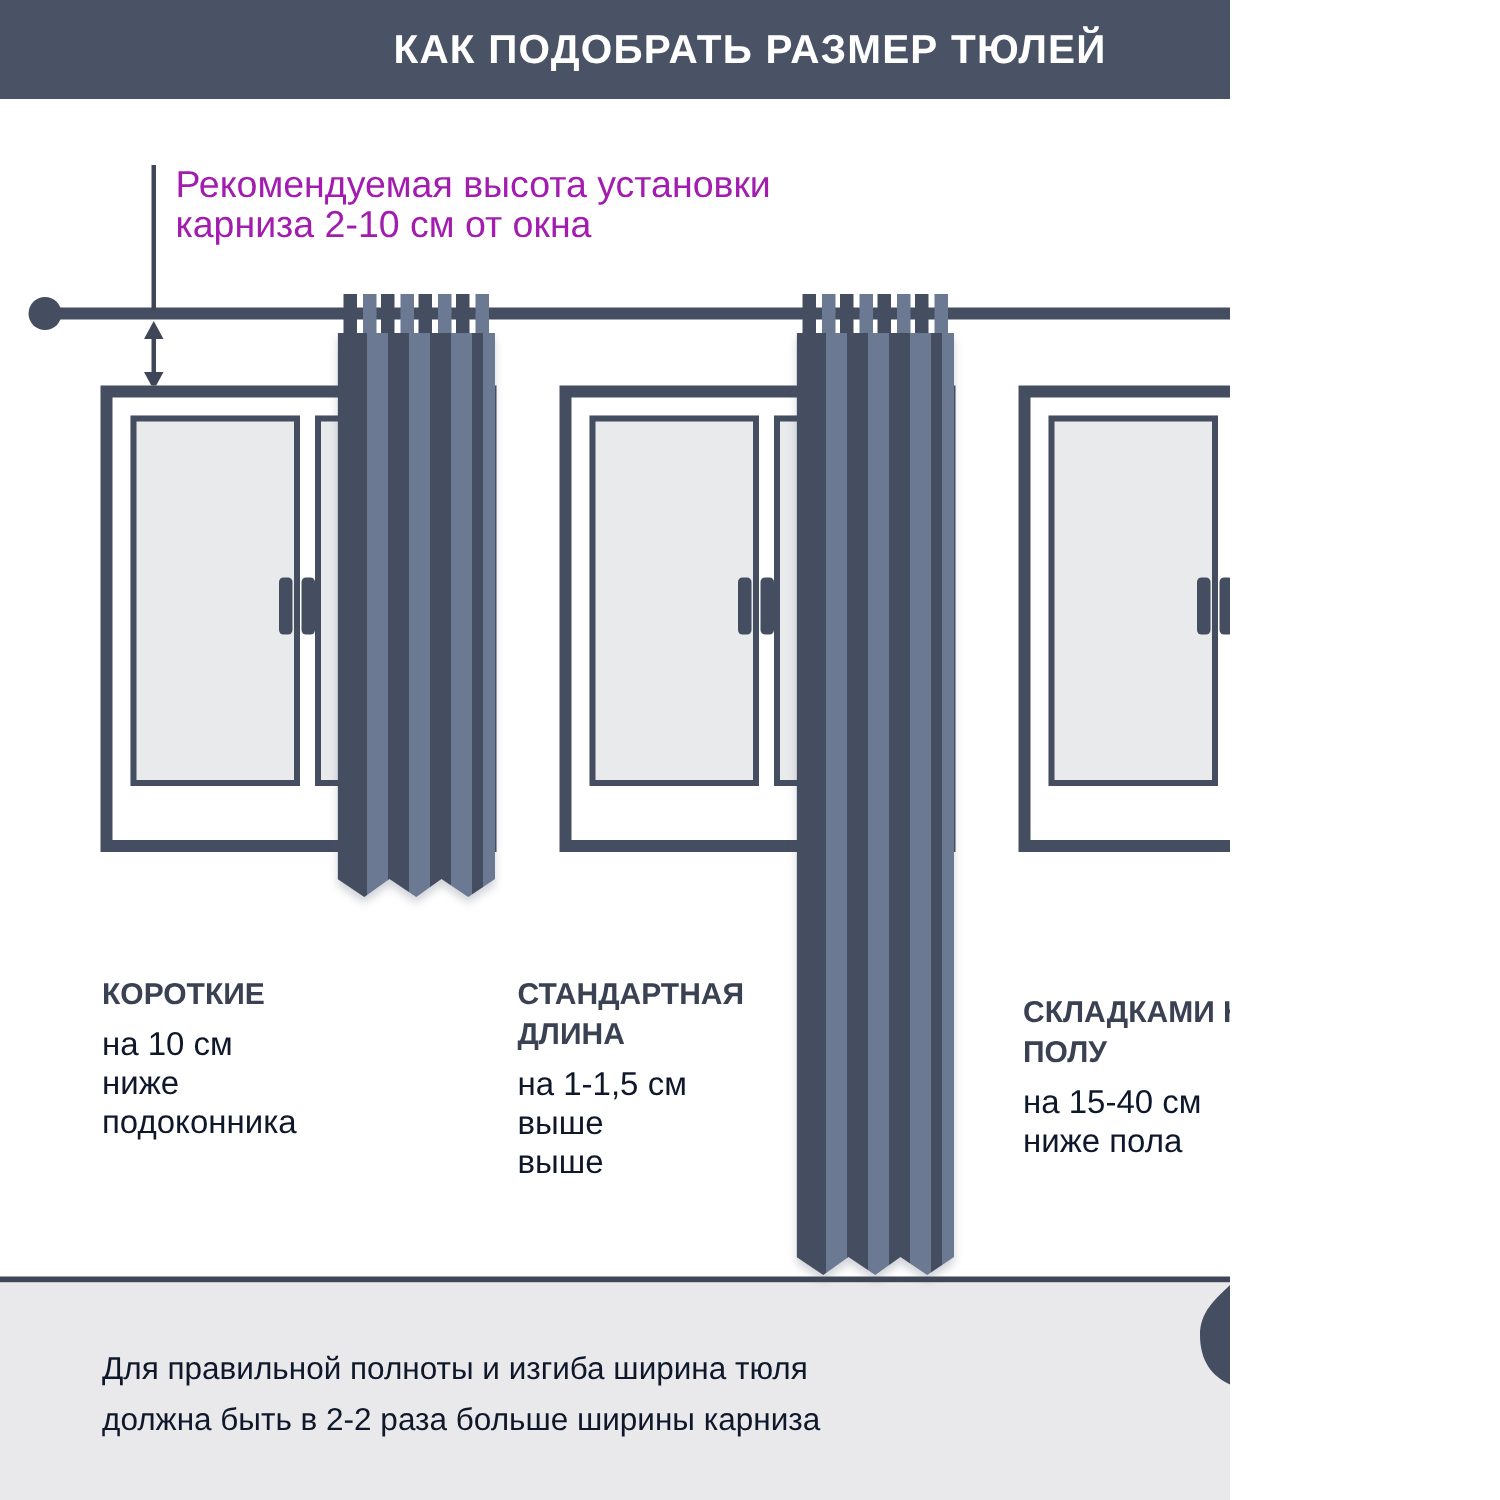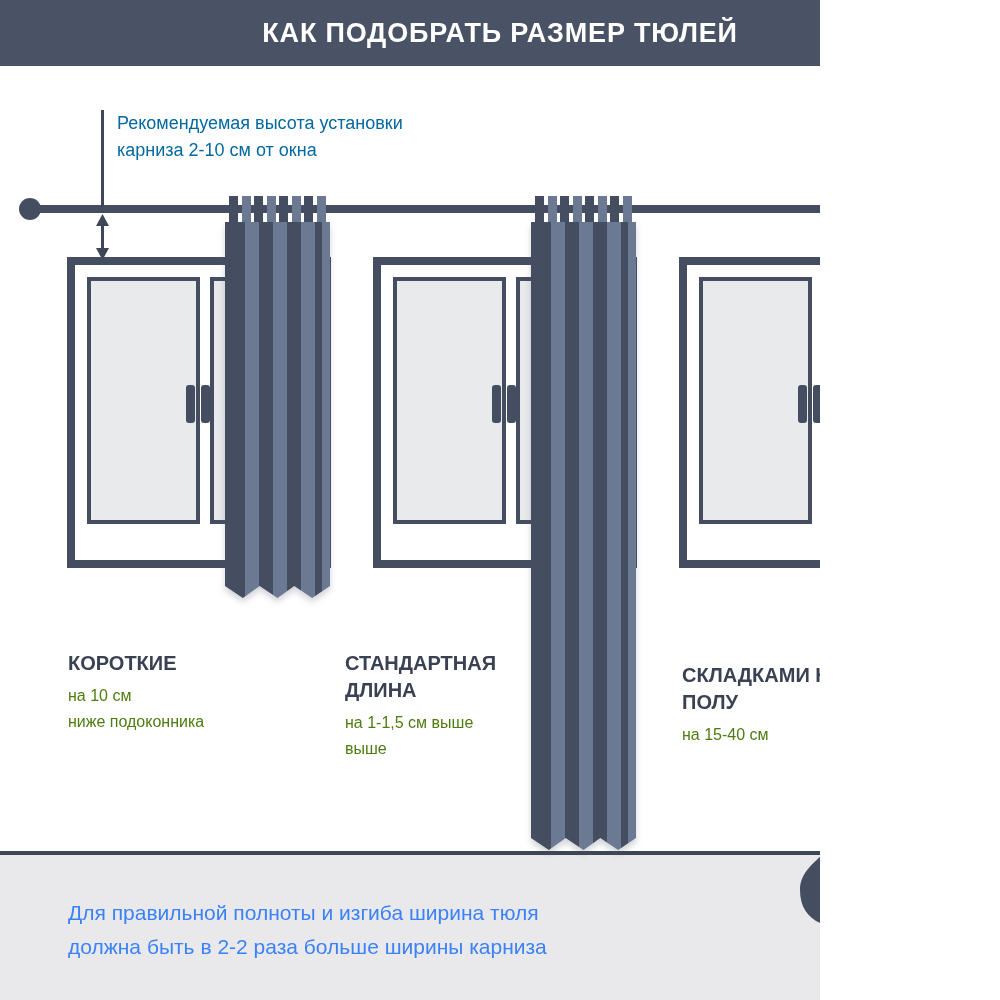--- a/index.html
+++ b/index.html
@@ -17,21 +17,21 @@
     color:#ffffff;font-size:27px;font-weight:600;letter-spacing:.8px;
   }
   
   .rod{position:absolute;left:30px;top:205px;width:940px;height:8px;background:#454e61;}
   .rod-ball{position:absolute;top:198px;width:22px;height:22px;border-radius:50%;background:#454e61;}
   .rod-ball.left{left:19px;}
   .rod-ball.right{left:958px;}
   
   .ann-line{position:absolute;left:101px;top:110px;width:3px;height:97px;background:#3f4657;}
   .ann-arrow{position:absolute;left:93px;top:214px;}
-  .ann-text{position:absolute;left:117px;top:110px;font-size:18px;line-height:27px;color:#0369a1;}
+  .ann-text{position:absolute;left:117px;top:110px;font-size:25px;line-height:27px;color:#a21caf;}
   
   .window{
     position:absolute;top:257px;width:264px;height:311px;background:#ffffff;
     border:8px solid #454e61;box-sizing:border-box;
   }
   .pane{position:absolute;top:12px;height:247px;background:#e8eaec;border:4px solid #454e61;box-sizing:border-box;}
   .pane.left{left:12px;width:113px;}
   .pane.right{left:135px;width:101px;}
   .handle{position:absolute;width:9px;height:38px;top:120px;background:#454e61;border-radius:3px;}
   .handle.on-right{left:111px;}
@@ -49,28 +49,28 @@
       #454e61 62px 76px,#6b7a92 76px 90px,#454e61 90px 97px,#6b7a92 97px 105px);
     clip-path:polygon(0 0,100% 0,100% calc(100% - 12px),83% 100%,66% calc(100% - 12px),
       50% 100%,33% calc(100% - 12px),17% 100%,0 calc(100% - 12px));
   }
   .body-1{height:376px;}
   .body-2{height:628px;}
   .curtain3-svg{position:absolute;left:791px;top:222px;}
   
   .size-label{position:absolute;top:650px;width:175px;}
   .size-label .hd{font-size:20px;font-weight:bold;line-height:27px;color:#3a4152;}
-  .size-label .ds{font-size:16px;line-height:26px;margin-top:6px;color:#4d7c0f;}
+  .size-label .ds{font-size:22px;line-height:26px;margin-top:6px;color:#0f172a;}
   .lbl-1{left:68px;}
   .lbl-2{left:345px;}
   .lbl-3{left:682px;margin-top:12px;}
   
   .floor-line{position:absolute;left:0;top:851px;width:1000px;height:4px;background:#3f4657;}
   .floor{position:absolute;left:0;top:855px;width:1000px;height:145px;background:#e9e9eb;}
-  .footer-text{position:absolute;left:68px;top:896px;font-size:21px;line-height:34px;color:#3b82f6;}
+  .footer-text{position:absolute;left:68px;top:896px;font-size:21px;line-height:34px;color:#0f172a;}
 </style>
 </head>
 <body>
 
 <div class="canvas">
 
   <div class="header">
     <div class="title">КАК ПОДОБРАТЬ РАЗМЕР ТЮЛЕЙ</div>
   </div>
 
@@ -181,20 +181,21 @@
     <div class="hd">СТАНДАРТНАЯ ДЛИНА</div>
     <div class="ds">
       <div>на 1-1,5 см выше</div>
       <div>выше</div>
     </div>
   </div>
   <div class="size-label lbl-3">
     <div class="hd">СКЛАДКАМИ НА ПОЛУ</div>
     <div class="ds">
       <div>на 15-40 см</div>
+      <div>ниже пола</div>
     </div>
   </div>
 
   <div class="footer-text">
     <div>Для правильной полноты и изгиба ширина тюля</div>
     <div>должна быть в 2-2 раза больше ширины карниза</div>
   </div>
 
 </div>
 

